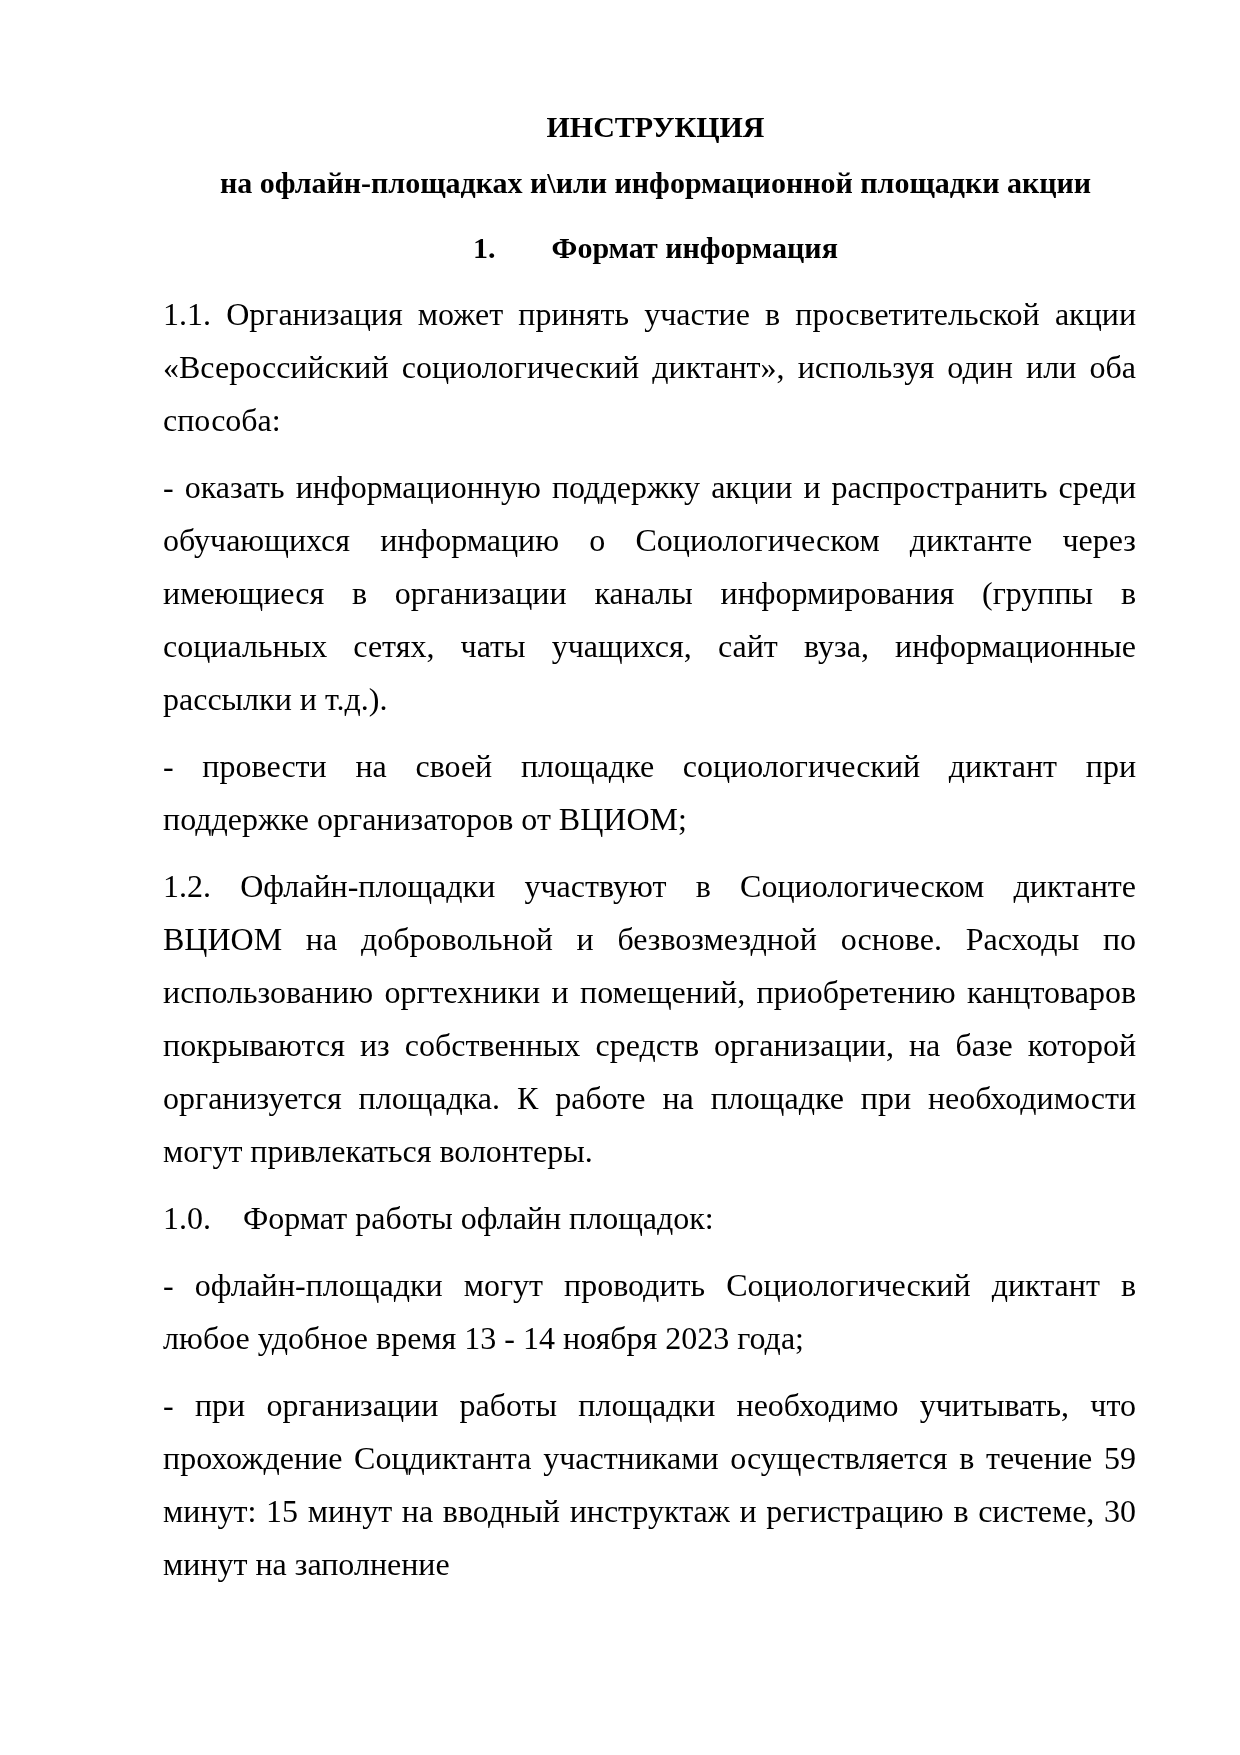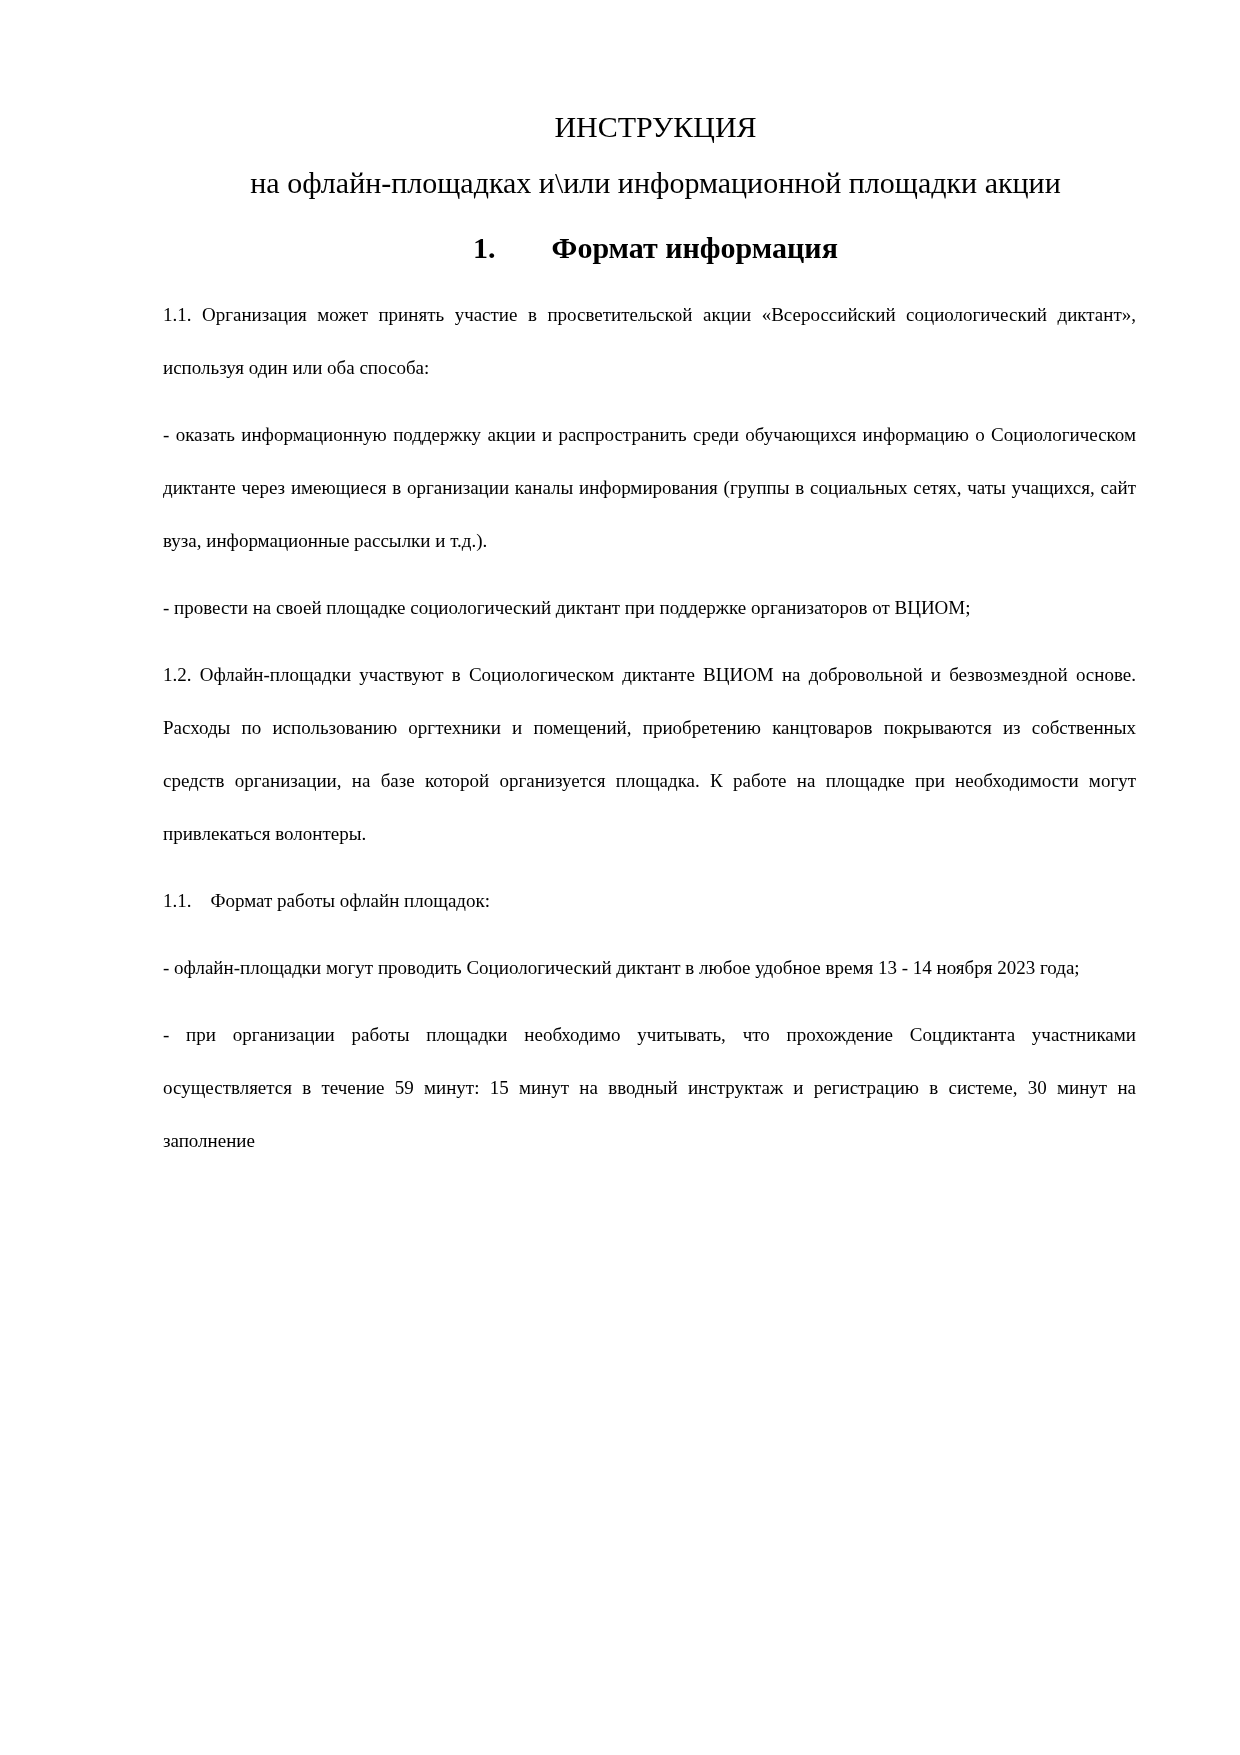--- a/index.html
+++ b/index.html
@@ -21,38 +21,38 @@
     box-sizing: border-box;
     background: #ffffff;
     padding: 99px 92px 0 163px;
   }
   .title-block {
     margin: 0;
   }
   .title-line {
     margin: 0;
     text-align: center;
-    font-weight: normal;
+    font-weight: bold;
     font-size: 30px;
     line-height: 56px;
     white-space: nowrap;
   }
   .section-heading {
     display: flex;
     justify-content: center;
     align-items: baseline;
     gap: 56px;
     margin: 10px 0 14px 0;
     font-size: 30px;
     line-height: 53px;
     font-weight: bold;
   }
   .para {
     margin: 0 12px 14px 0;
-    font-size: 19px;
+    font-size: 32px;
     line-height: 53px;
     text-align: justify;
     text-align-last: left;
   }
 </style>
 </head>
 <body>
 
 <div class="page">
 
@@ -63,17 +63,17 @@
 
   <h2 class="section-heading">
     <span>1.</span>
     <span>Формат информация</span>
   </h2>
 
   <p class="para">1.1. Организация может принять участие в просветительской акции «Всероссийский социологический диктант», используя один или оба способа:</p>
   <p class="para">- оказать информационную поддержку акции и распространить среди обучающихся информацию о Социологическом диктанте через имеющиеся в организации каналы информирования (группы в социальных сетях, чаты учащихся, сайт вуза, информационные рассылки и т.д.).</p>
   <p class="para">- провести на своей площадке социологический диктант при поддержке организаторов от ВЦИОМ;</p>
   <p class="para">1.2. Офлайн-площадки участвуют в Социологическом диктанте ВЦИОМ на добровольной и безвозмездной основе. Расходы по использованию оргтехники и помещений, приобретению канцтоваров покрываются из собственных средств организации, на базе которой организуется площадка. К работе на площадке при необходимости могут привлекаться волонтеры.</p>
-  <p class="para">1.1. Формат работы офлайн площадок:</p>
+  <p class="para">1.0. Формат работы офлайн площадок:</p>
   <p class="para">- офлайн-площадки могут проводить Социологический диктант в любое удобное время 13 - 14 ноября 2023 года;</p>
   <p class="para">- при организации работы площадки необходимо учитывать, что прохождение Соцдиктанта участниками осуществляется в течение 59 минут: 15 минут на вводный инструктаж и регистрацию в системе, 30 минут на заполнение</p>
 
 </div>
 
 </body></html>

